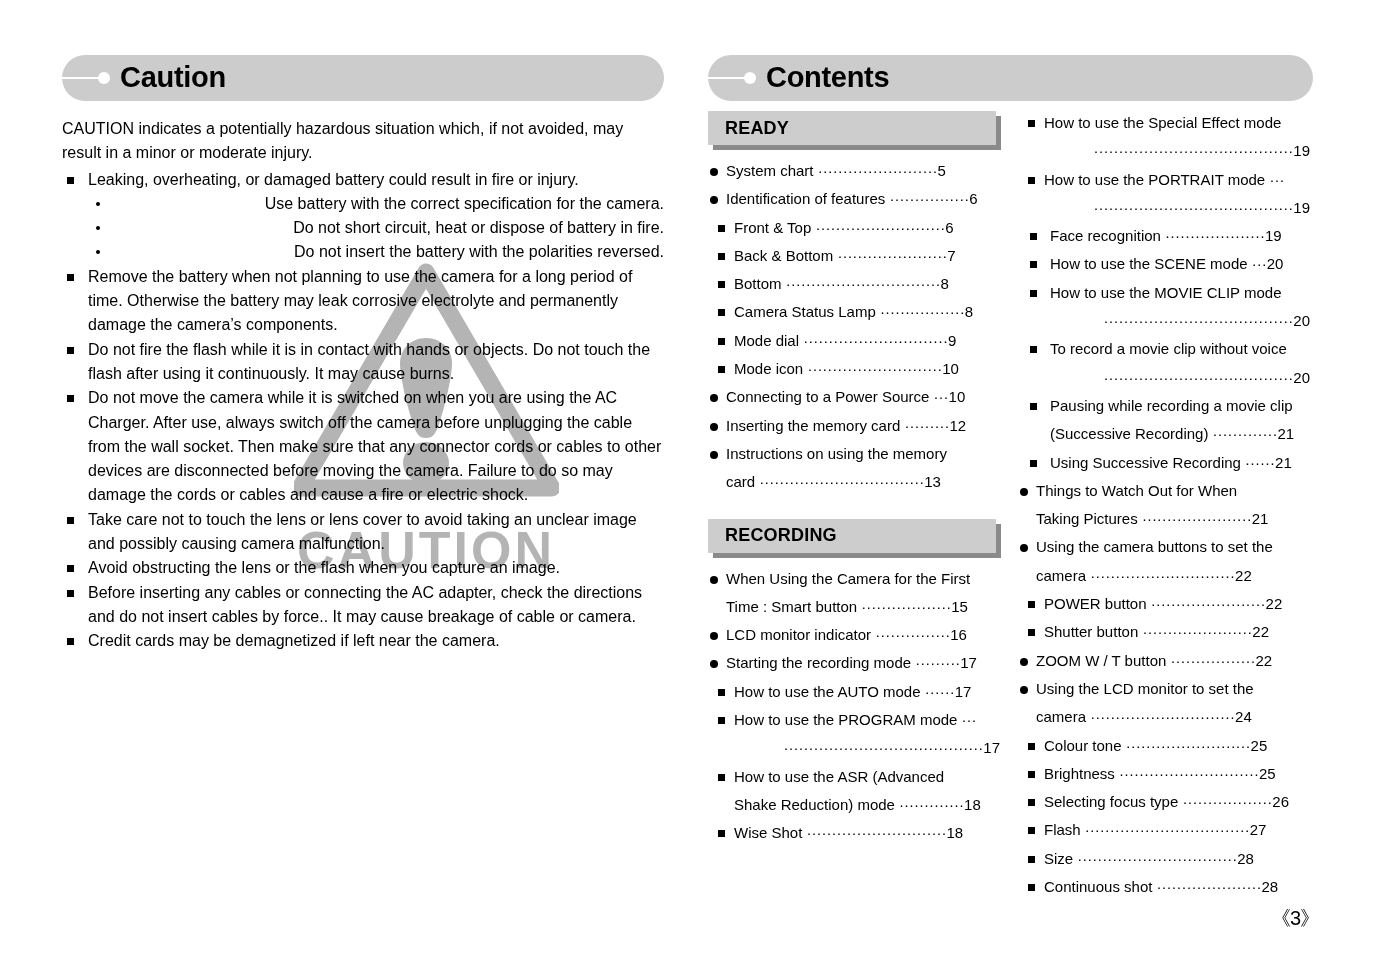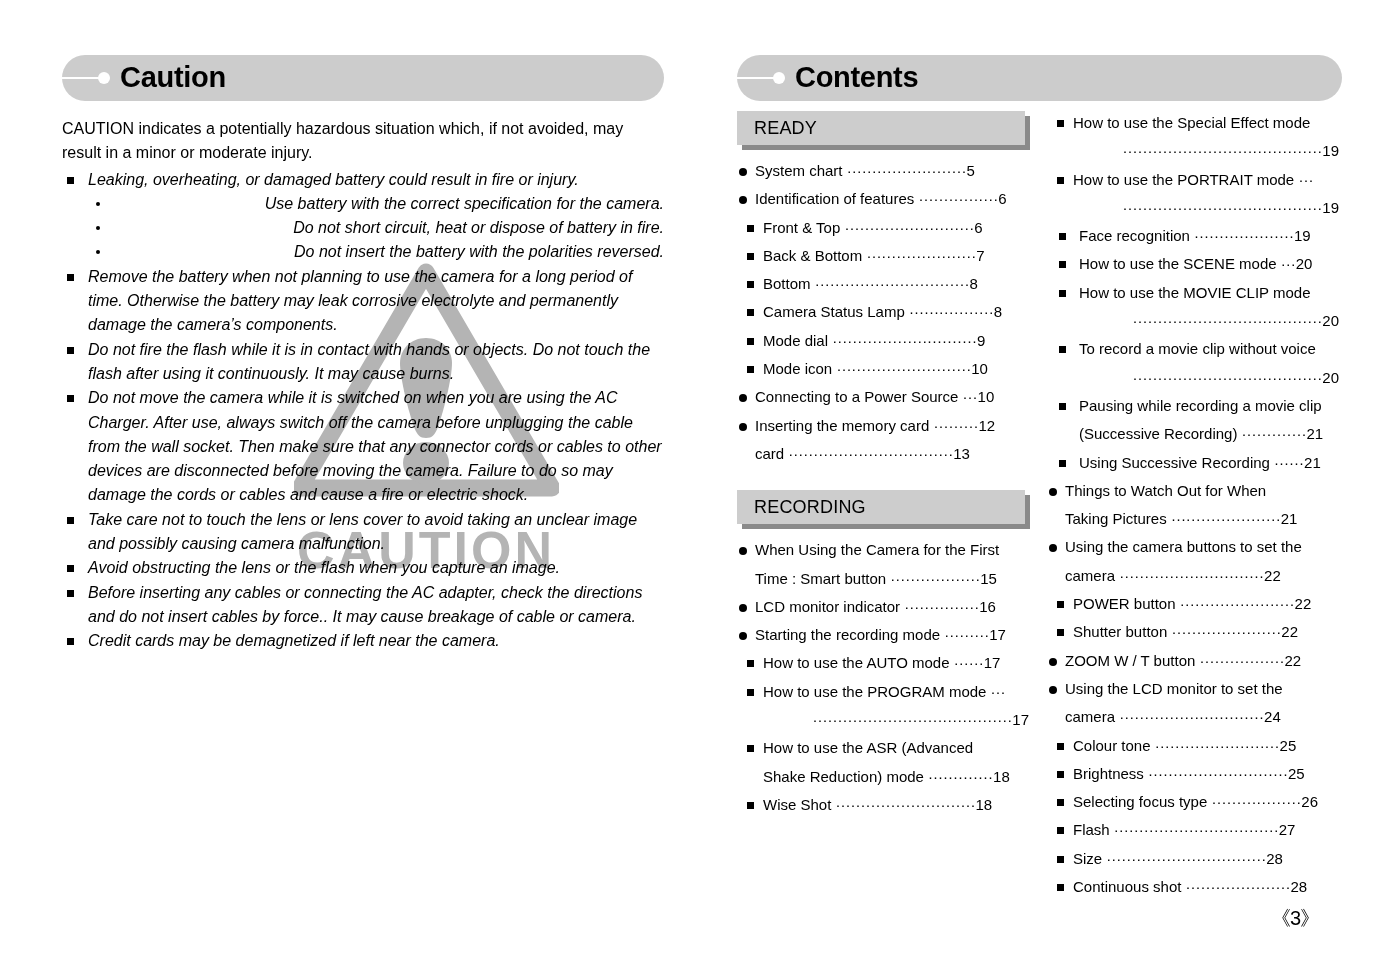--- a/index.html
+++ b/index.html
@@ -24,21 +24,21 @@
 
   
   .col-left {
     position: absolute;
     left: 62px;
     top: 55px;
     width: 602px;
   }
   .col-right {
     position: absolute;
-    left: 737px;
+    left: 708px;
     top: 55px;
     width: 605px;
   }
 
   
   .banner {
     position: relative;
     height: 46px;
     background: #cccccc;
     border-radius: 23px;
@@ -92,21 +92,20 @@
 
   ul.lvl1 {
     list-style: none;
     margin: 0;
     padding: 0;
   }
   ul.lvl1 > li {
     position: relative;
     padding-left: 26px;
     margin: 0;
-    font-style: italic;
   }
   ul.lvl1 > li > .sq {
     position: absolute;
     left: 5px;
     top: 9px;
     width: 7px;
     height: 7px;
     background: #000;
   }
   ul.lvl2 {
@@ -171,21 +170,21 @@
     left: 0;
     top: 0;
     width: 288px;
     height: 34px;
     background: #cdcdcd;
     display: flex;
     align-items: center;
   }
   .grp-label .face span {
     font-size: 18px;
-    font-weight: normal;
+    font-weight: bold;
     padding-left: 17px;
     letter-spacing: 0.2px;
   }
 
   
   .toc {
     font-size: 15px;
     line-height: 28.3px;
   }
   .toc .entry {
@@ -324,20 +323,21 @@
             <div class="entry"><span class="mk-dot"></span><span class="txt">System chart</span><span class="lead"> ························</span><span class="pg">5</span></div>
             <div class="entry"><span class="mk-dot"></span><span class="txt">Identification of features</span><span class="lead"> ················</span><span class="pg">6</span></div>
             <div class="entry ind"><span class="mk-sq"></span><span class="txt">Front &amp; Top</span><span class="lead"> ··························</span><span class="pg">6</span></div>
             <div class="entry ind"><span class="mk-sq"></span><span class="txt">Back &amp; Bottom</span><span class="lead"> ······················</span><span class="pg">7</span></div>
             <div class="entry ind"><span class="mk-sq"></span><span class="txt">Bottom</span><span class="lead"> ·······························</span><span class="pg">8</span></div>
             <div class="entry ind"><span class="mk-sq"></span><span class="txt">Camera Status Lamp</span><span class="lead"> ·················</span><span class="pg">8</span></div>
             <div class="entry ind"><span class="mk-sq"></span><span class="txt">Mode dial</span><span class="lead"> ·····························</span><span class="pg">9</span></div>
             <div class="entry ind"><span class="mk-sq"></span><span class="txt">Mode icon</span><span class="lead"> ···························</span><span class="pg">10</span></div>
             <div class="entry"><span class="mk-dot"></span><span class="txt">Connecting to a Power Source</span><span class="lead"> ···</span><span class="pg">10</span></div>
             <div class="entry"><span class="mk-dot"></span><span class="txt">Inserting the memory card</span><span class="lead"> ·········</span><span class="pg">12</span></div>
+            <div class="entry"><span class="mk-dot"></span><span class="txt">Instructions on using the memory</span></div>
             <div class="cont"><span class="txt">card</span><span class="lead"> ·································</span><span class="pg">13</span></div>
           </div>
 
         <div style="height:22px"></div>
 
         <div class="grp-label">
           <div class="shadow"></div>
           <div class="face">
               <span>RECORDING</span>
             </div>

